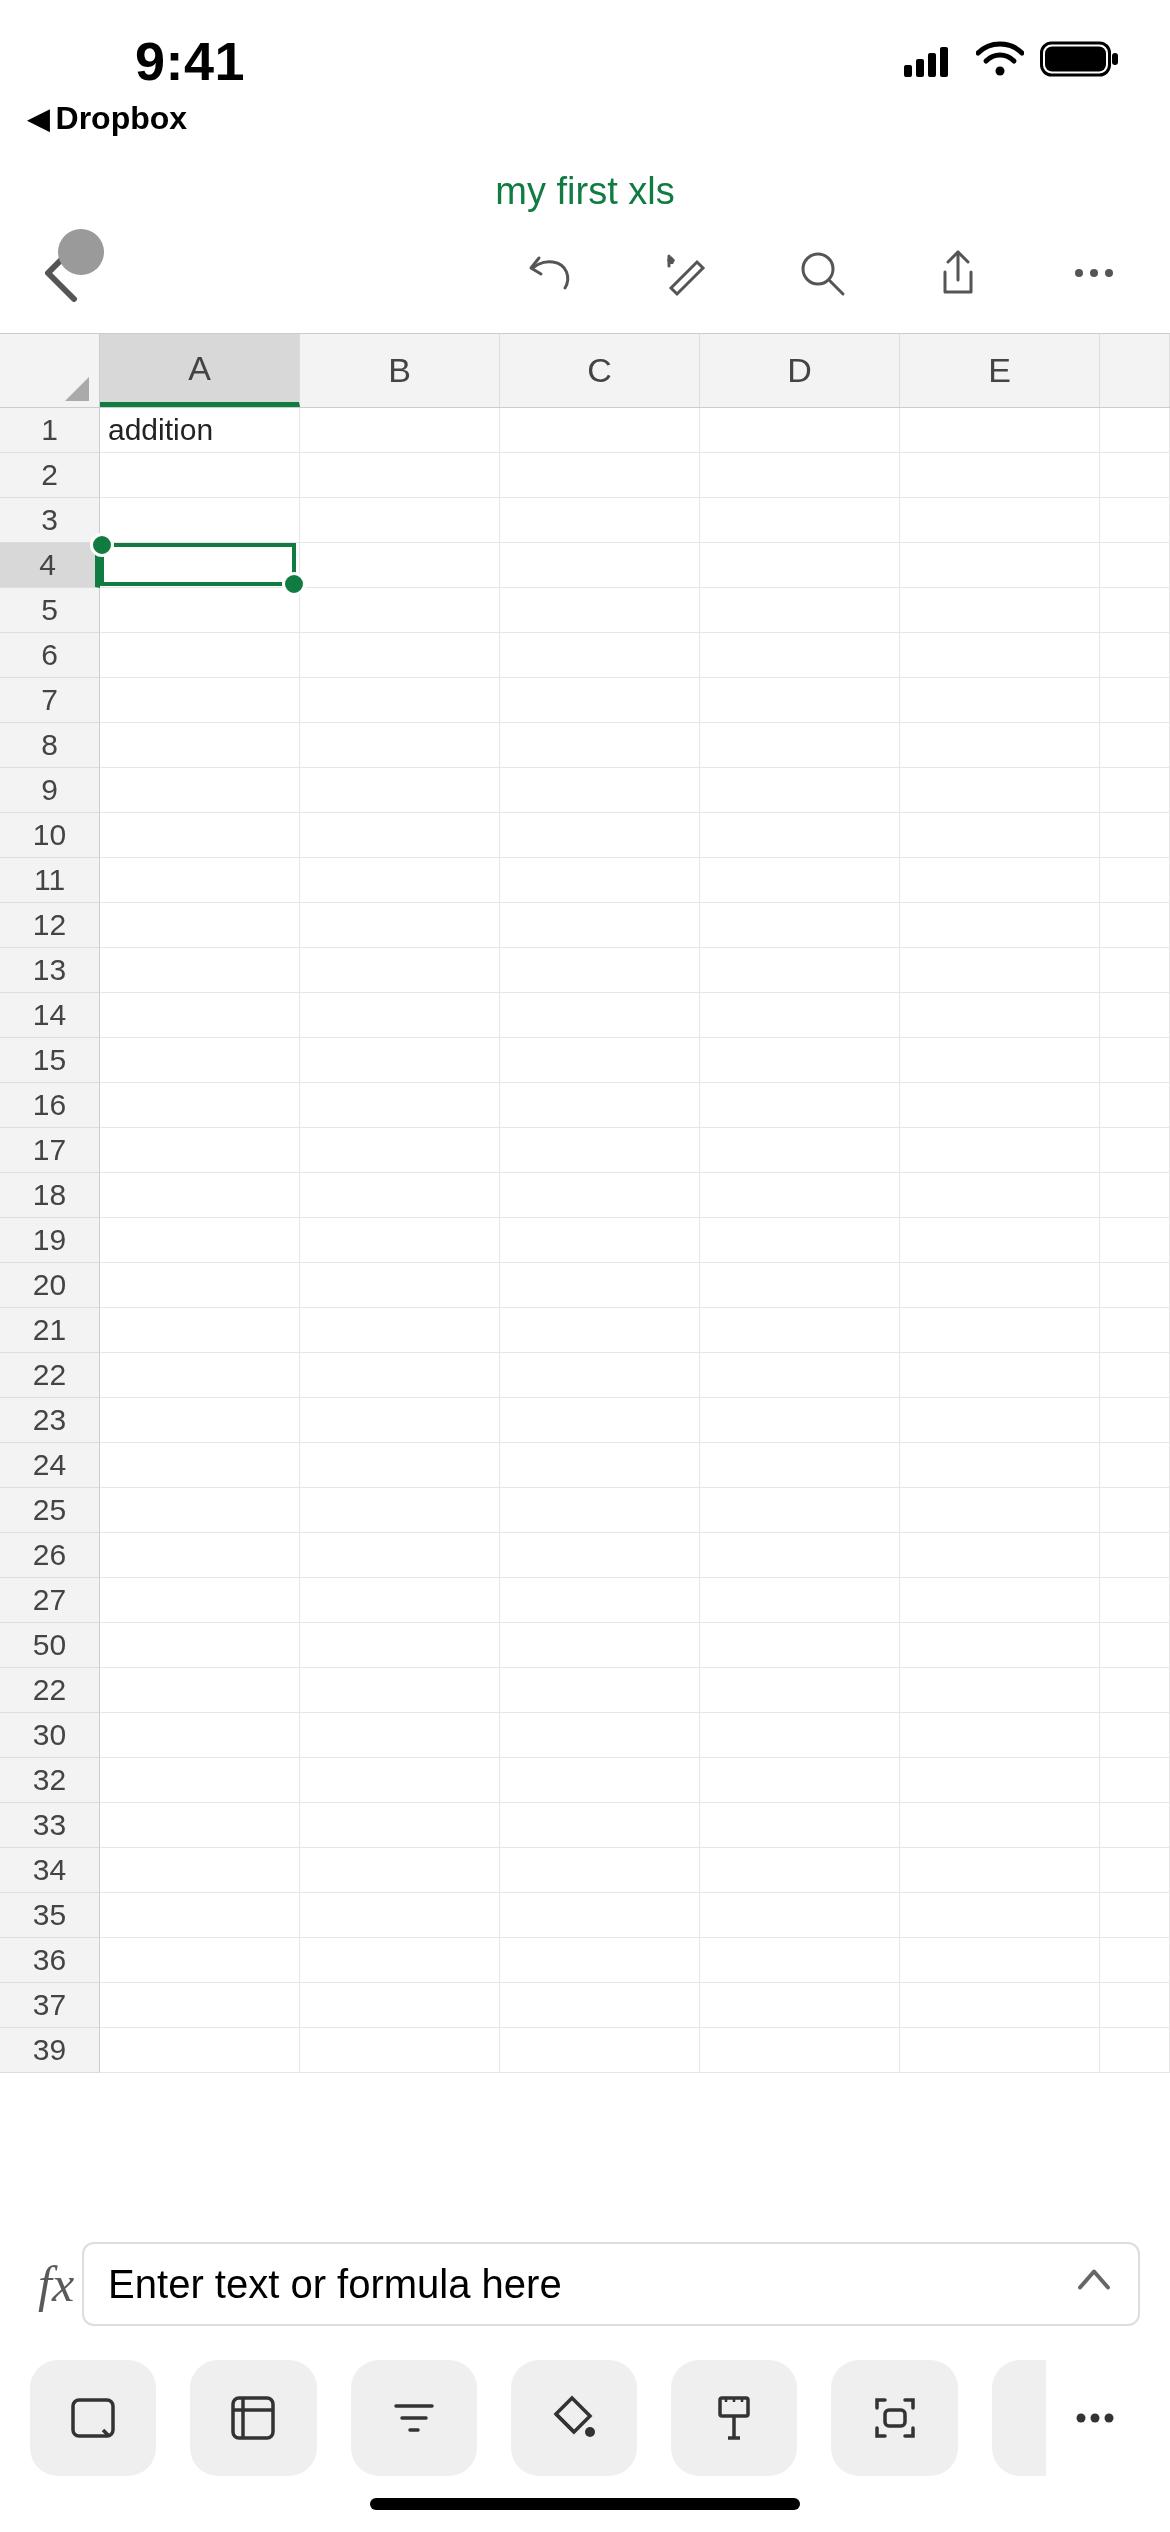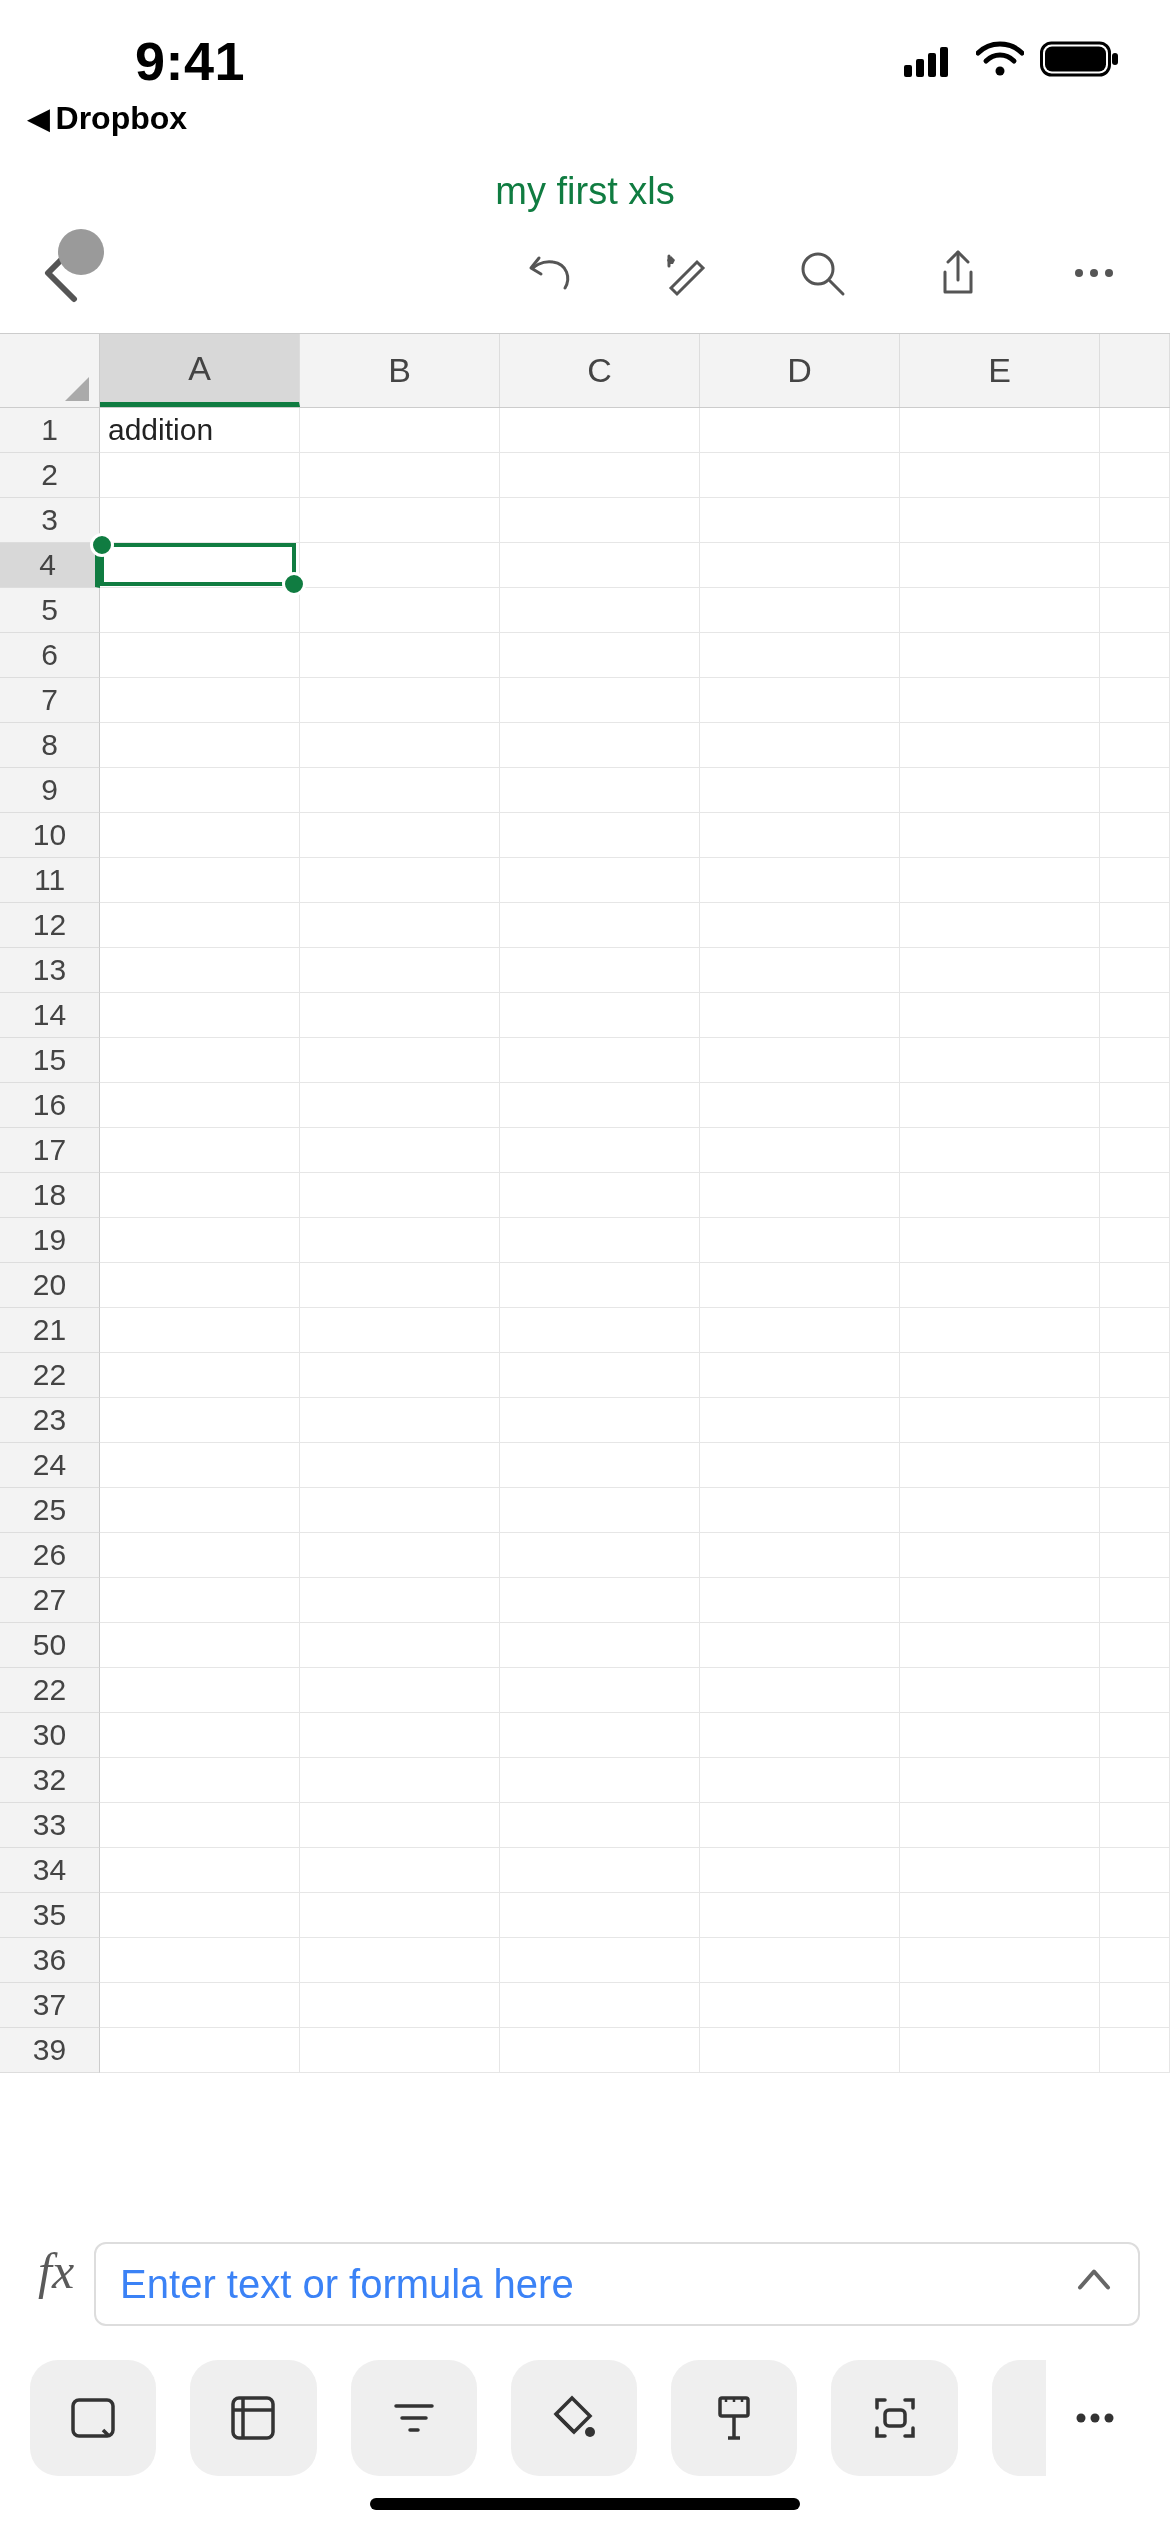--- a/index.html
+++ b/index.html
@@ -38,23 +38,23 @@
   .row { display:flex; height:45px; }
   .row-header { width:100px; flex:0 0 100px; display:flex; align-items:center; justify-content:center; font-size:30px; color:#444; background:#f3f3f3; border-right:1.5px solid #ccc; border-bottom:1px solid #ddd; }
   .row-header.selected { background:#d8d8d8; border-right: 5px solid #107C41; }
   .cell { flex:0 0 200px; border-right:1px solid #e6e6e6; border-bottom:1px solid #e6e6e6; font-size:30px; color:#222; padding:4px 8px; display:flex; align-items:center; }
   
   .selection { position:absolute; border:4.5px solid #107C41; pointer-events:none; }
   .selection .handle { position:absolute; width:24px; height:24px; background:#107C41; border-radius:50%; border:3px solid #fff; }
   .grid-wrap { position:relative; }
   .grid-scroll { height: 1820px; overflow:hidden; position:relative; }
   
-  .formula-bar { display:flex; gap:20px; padding: 14px 30px 14px 38px; }
+  .formula-bar { display:flex; align-items:center; gap:8px; padding: 14px 30px 14px 38px; }
   .fx-label { font-size:50px; font-style:italic; color:#5a5a5a; font-family: "Times New Roman", serif; }
-  .formula-input { flex:1; height:84px; border:2px solid #ddd; border-radius:12px; padding:0 100px 0 24px; font-size:40px; color:#3b82f6; display:flex; align-items:center; position:relative; }
+  .formula-input { flex:1; height:84px; border:2px solid #ddd; border-radius:12px; padding:0 100px 0 24px; font-size:40px; color:#000000; display:flex; align-items:center; position:relative; }
   .formula-caret { position:absolute; right:24px; top:50%; transform:translateY(-50%); }
   .formula-caret svg { width:40px; height:40px; stroke:#666; fill:none; stroke-width:4; }
   
   .bottom-bar { display:flex; gap:34px; padding: 20px 30px 20px 30px; align-items:center; }
   .btool { width:140px; height:116px; background:#efefef; border-radius:28px; display:flex; align-items:center; justify-content:center; }
   .btool.partial { width:60px; border-top-right-radius:0; border-bottom-right-radius:0; margin-right:-30px; }
   .btool svg { width:56px; height:56px; stroke:#333; fill:none; stroke-width:3.5; }
   .btool.ellipsis { background:transparent; width:100px; }
   
   .home-indicator { position:absolute; bottom:22px; left:50%; transform:translateX(-50%); width:430px; height:12px; background:#000; border-radius:8px; }

